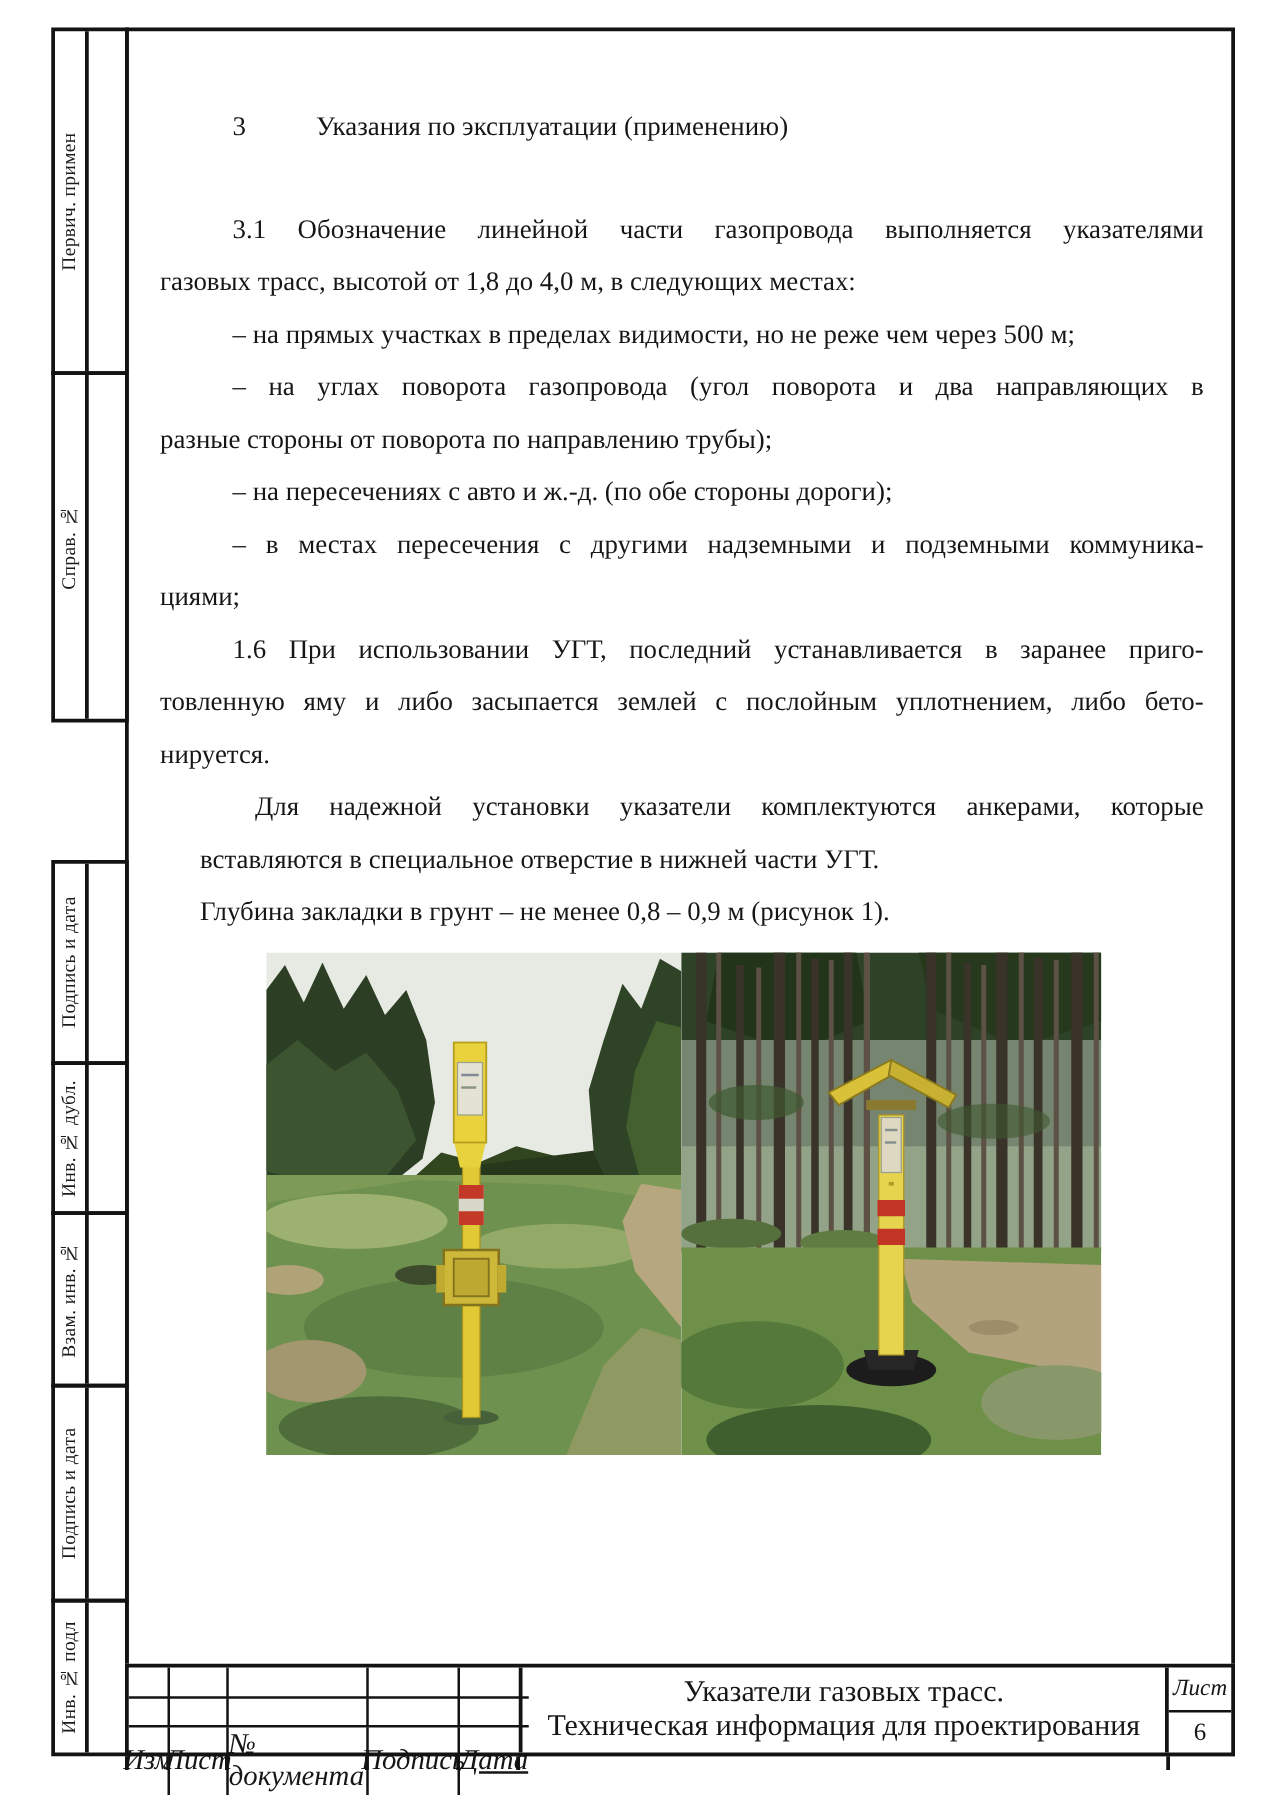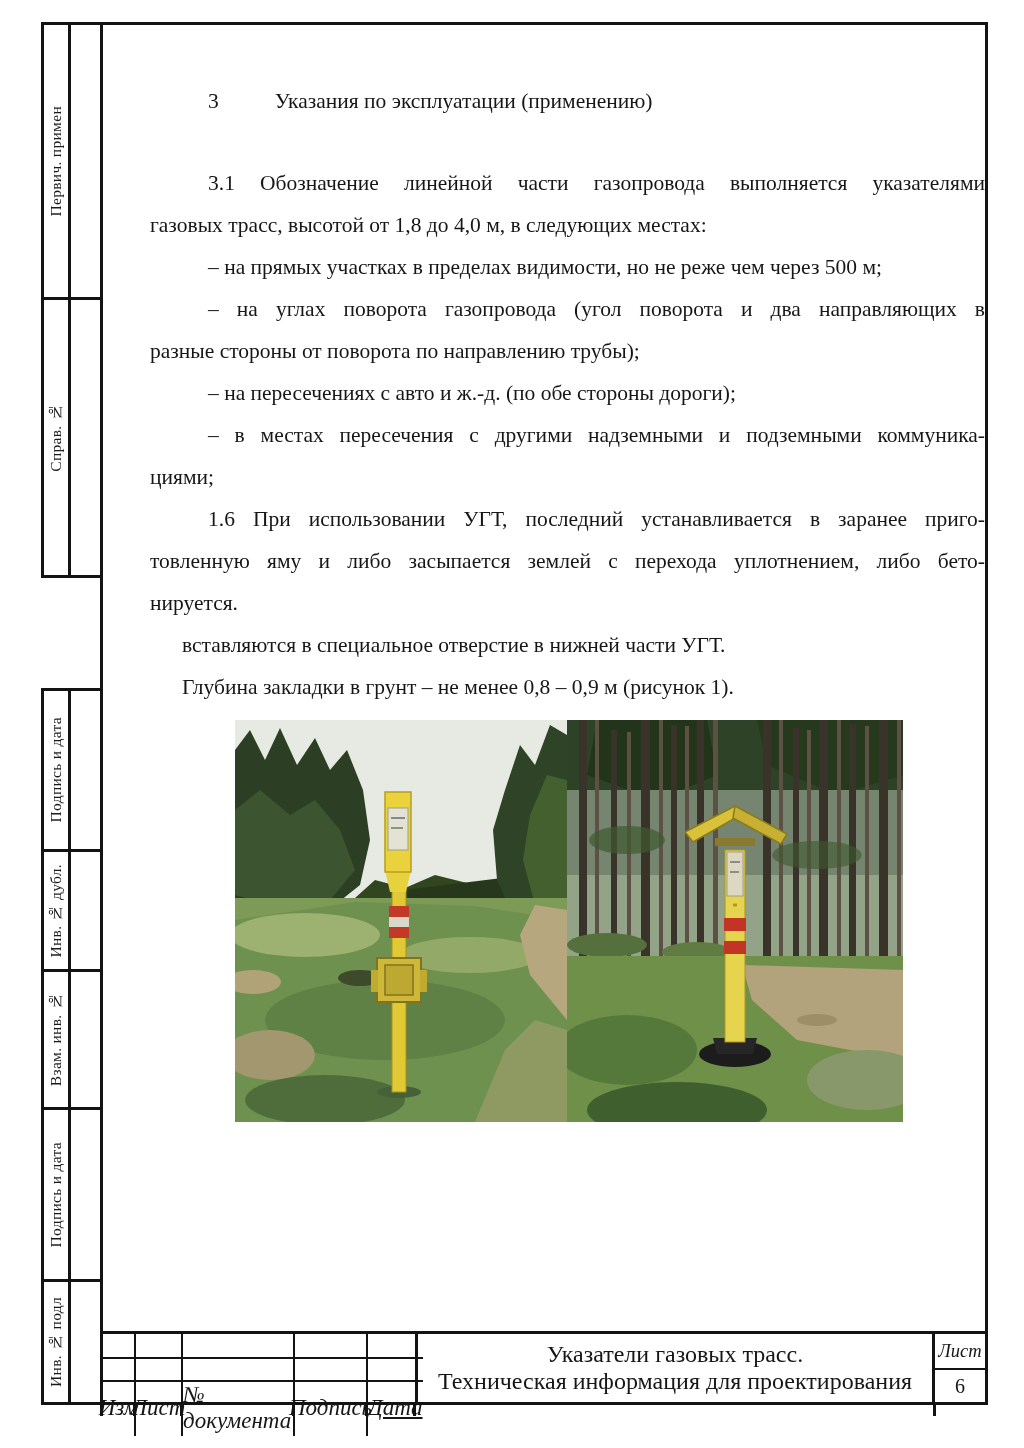--- a/index.html
+++ b/index.html
@@ -14,21 +14,21 @@
   .sb{position:absolute;left:41px;width:62px;box-sizing:border-box;
       border:3px solid #131313;display:flex;}
   .sb .lab{width:24px;border-right:3px solid #131313;display:flex;
            align-items:center;justify-content:center;}
   .sb .val{flex:1;}
   .vtext{writing-mode:vertical-rl;transform:rotate(180deg);
          font-size:15.5px;white-space:nowrap;letter-spacing:.3px;color:#1a1a1a;}
 
   
   .content{position:absolute;left:128px;top:80px;width:835px;
-           font-size:21.5px;line-height:42px;margin-left:22px;}
+           font-size:21.5px;line-height:42px;}
   .para{margin:0;}
   .ln{display:block;text-align:justify;text-align-last:justify;}
   .ln-last{display:block;text-align:left;}
   .ind{text-indent:58px;}
   .shift{margin-left:32px;}
   .heading{margin:0 0 40px 0;text-indent:58px;}
   .h-num{margin-right:56px;}
 
   
   .figure{margin-top:12px;margin-left:85px;width:668px;height:402px;
@@ -128,24 +128,25 @@
     </p>
     <p class="para">
       <span class="ln-last ind">– на пересечениях с авто и ж.-д. (по обе стороны дороги);</span>
     </p>
     <p class="para">
       <span class="ln ind">– в местах пересечения с другими надземными и подземными коммуника-</span>
       <span class="ln-last">циями;</span>
     </p>
     <p class="para">
       <span class="ln ind">1.6 При использовании УГТ, последний устанавливается в заранее приго-</span>
-      <span class="ln">товленную яму и либо засыпается землей с перехода уплотнением, либо бето-</span>
+      <span class="ln">товленную яму и либо засыпается землей с послойным уплотнением, либо бето-</span>
       <span class="ln-last">нируется.</span>
     </p>
     <p class="para shift">
+      <span class="ln" style="text-indent:44px;">Для надежной установки указатели комплектуются анкерами, которые</span>
       <span class="ln-last">вставляются в специальное отверстие в нижней части УГТ.</span>
     </p>
     <p class="para shift">
       <span class="ln-last">Глубина закладки в грунт – не менее 0,8 – 0,9 м (рисунок 1).</span>
     </p>
 
     <div class="figure">
       <svg width="332" height="402" viewBox="0 0 332 402" xmlns="http://www.w3.org/2000/svg">
         <rect width="332" height="402" fill="#e7eae2"></rect>
 

